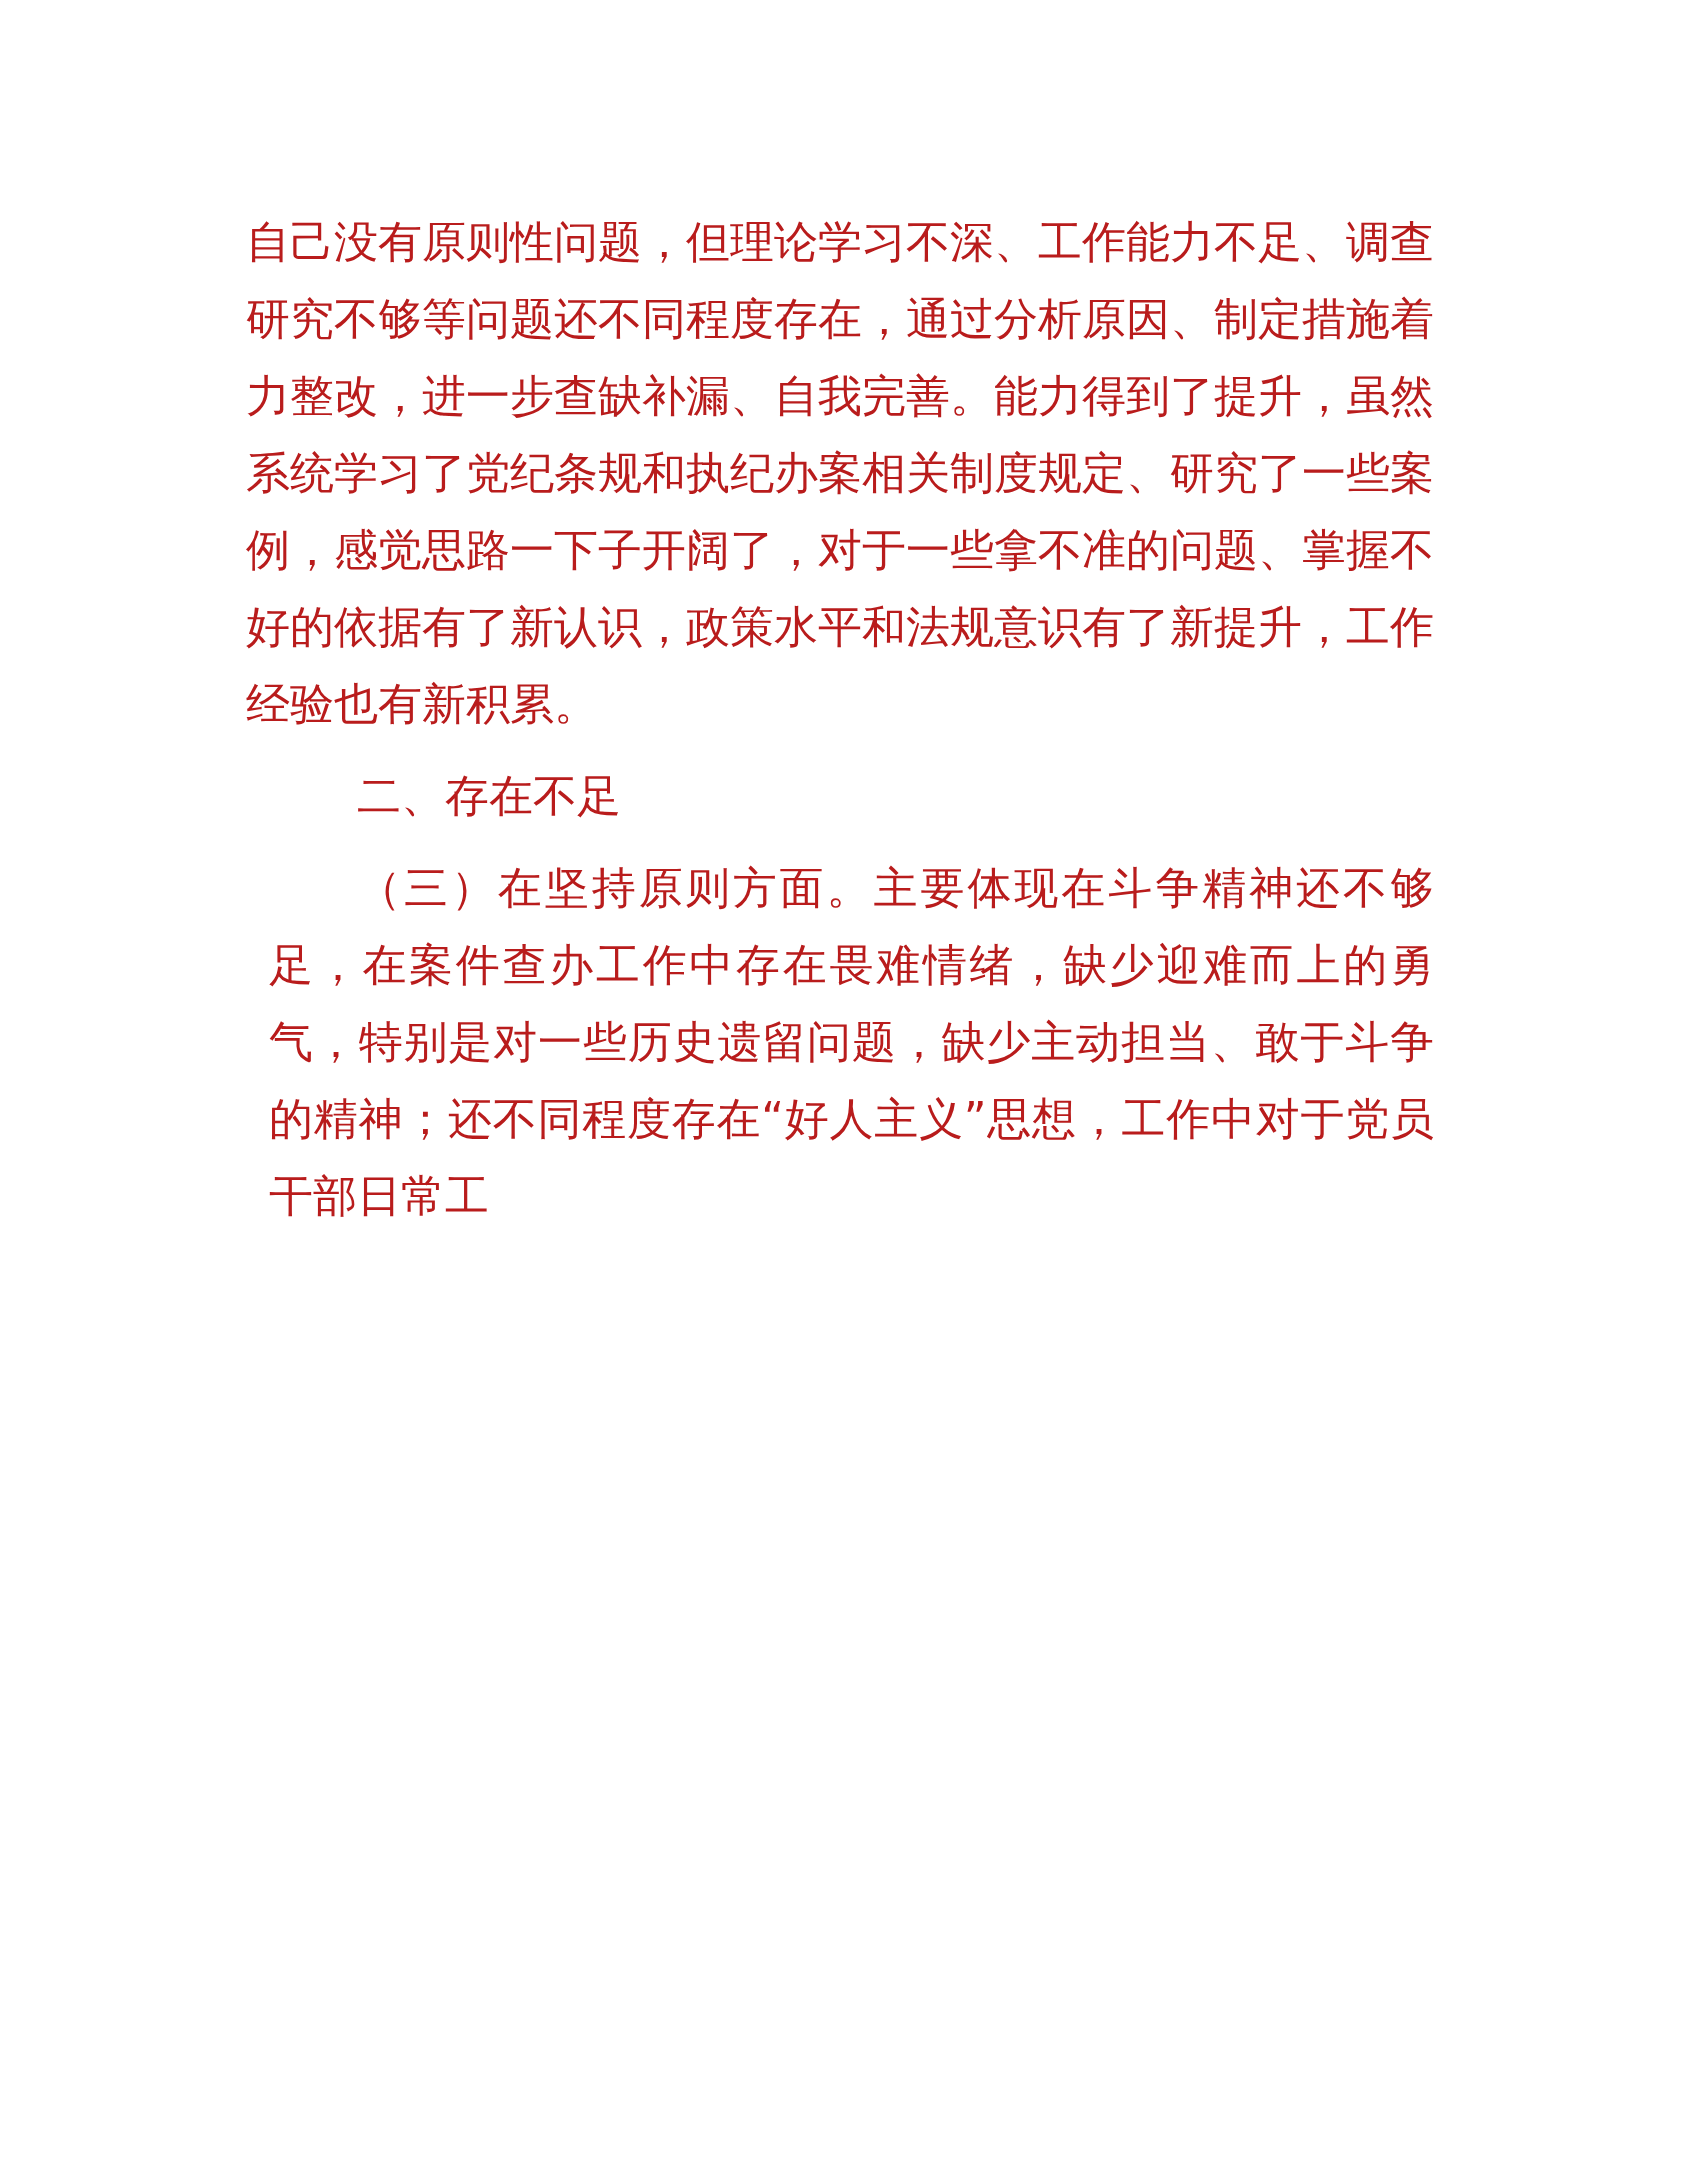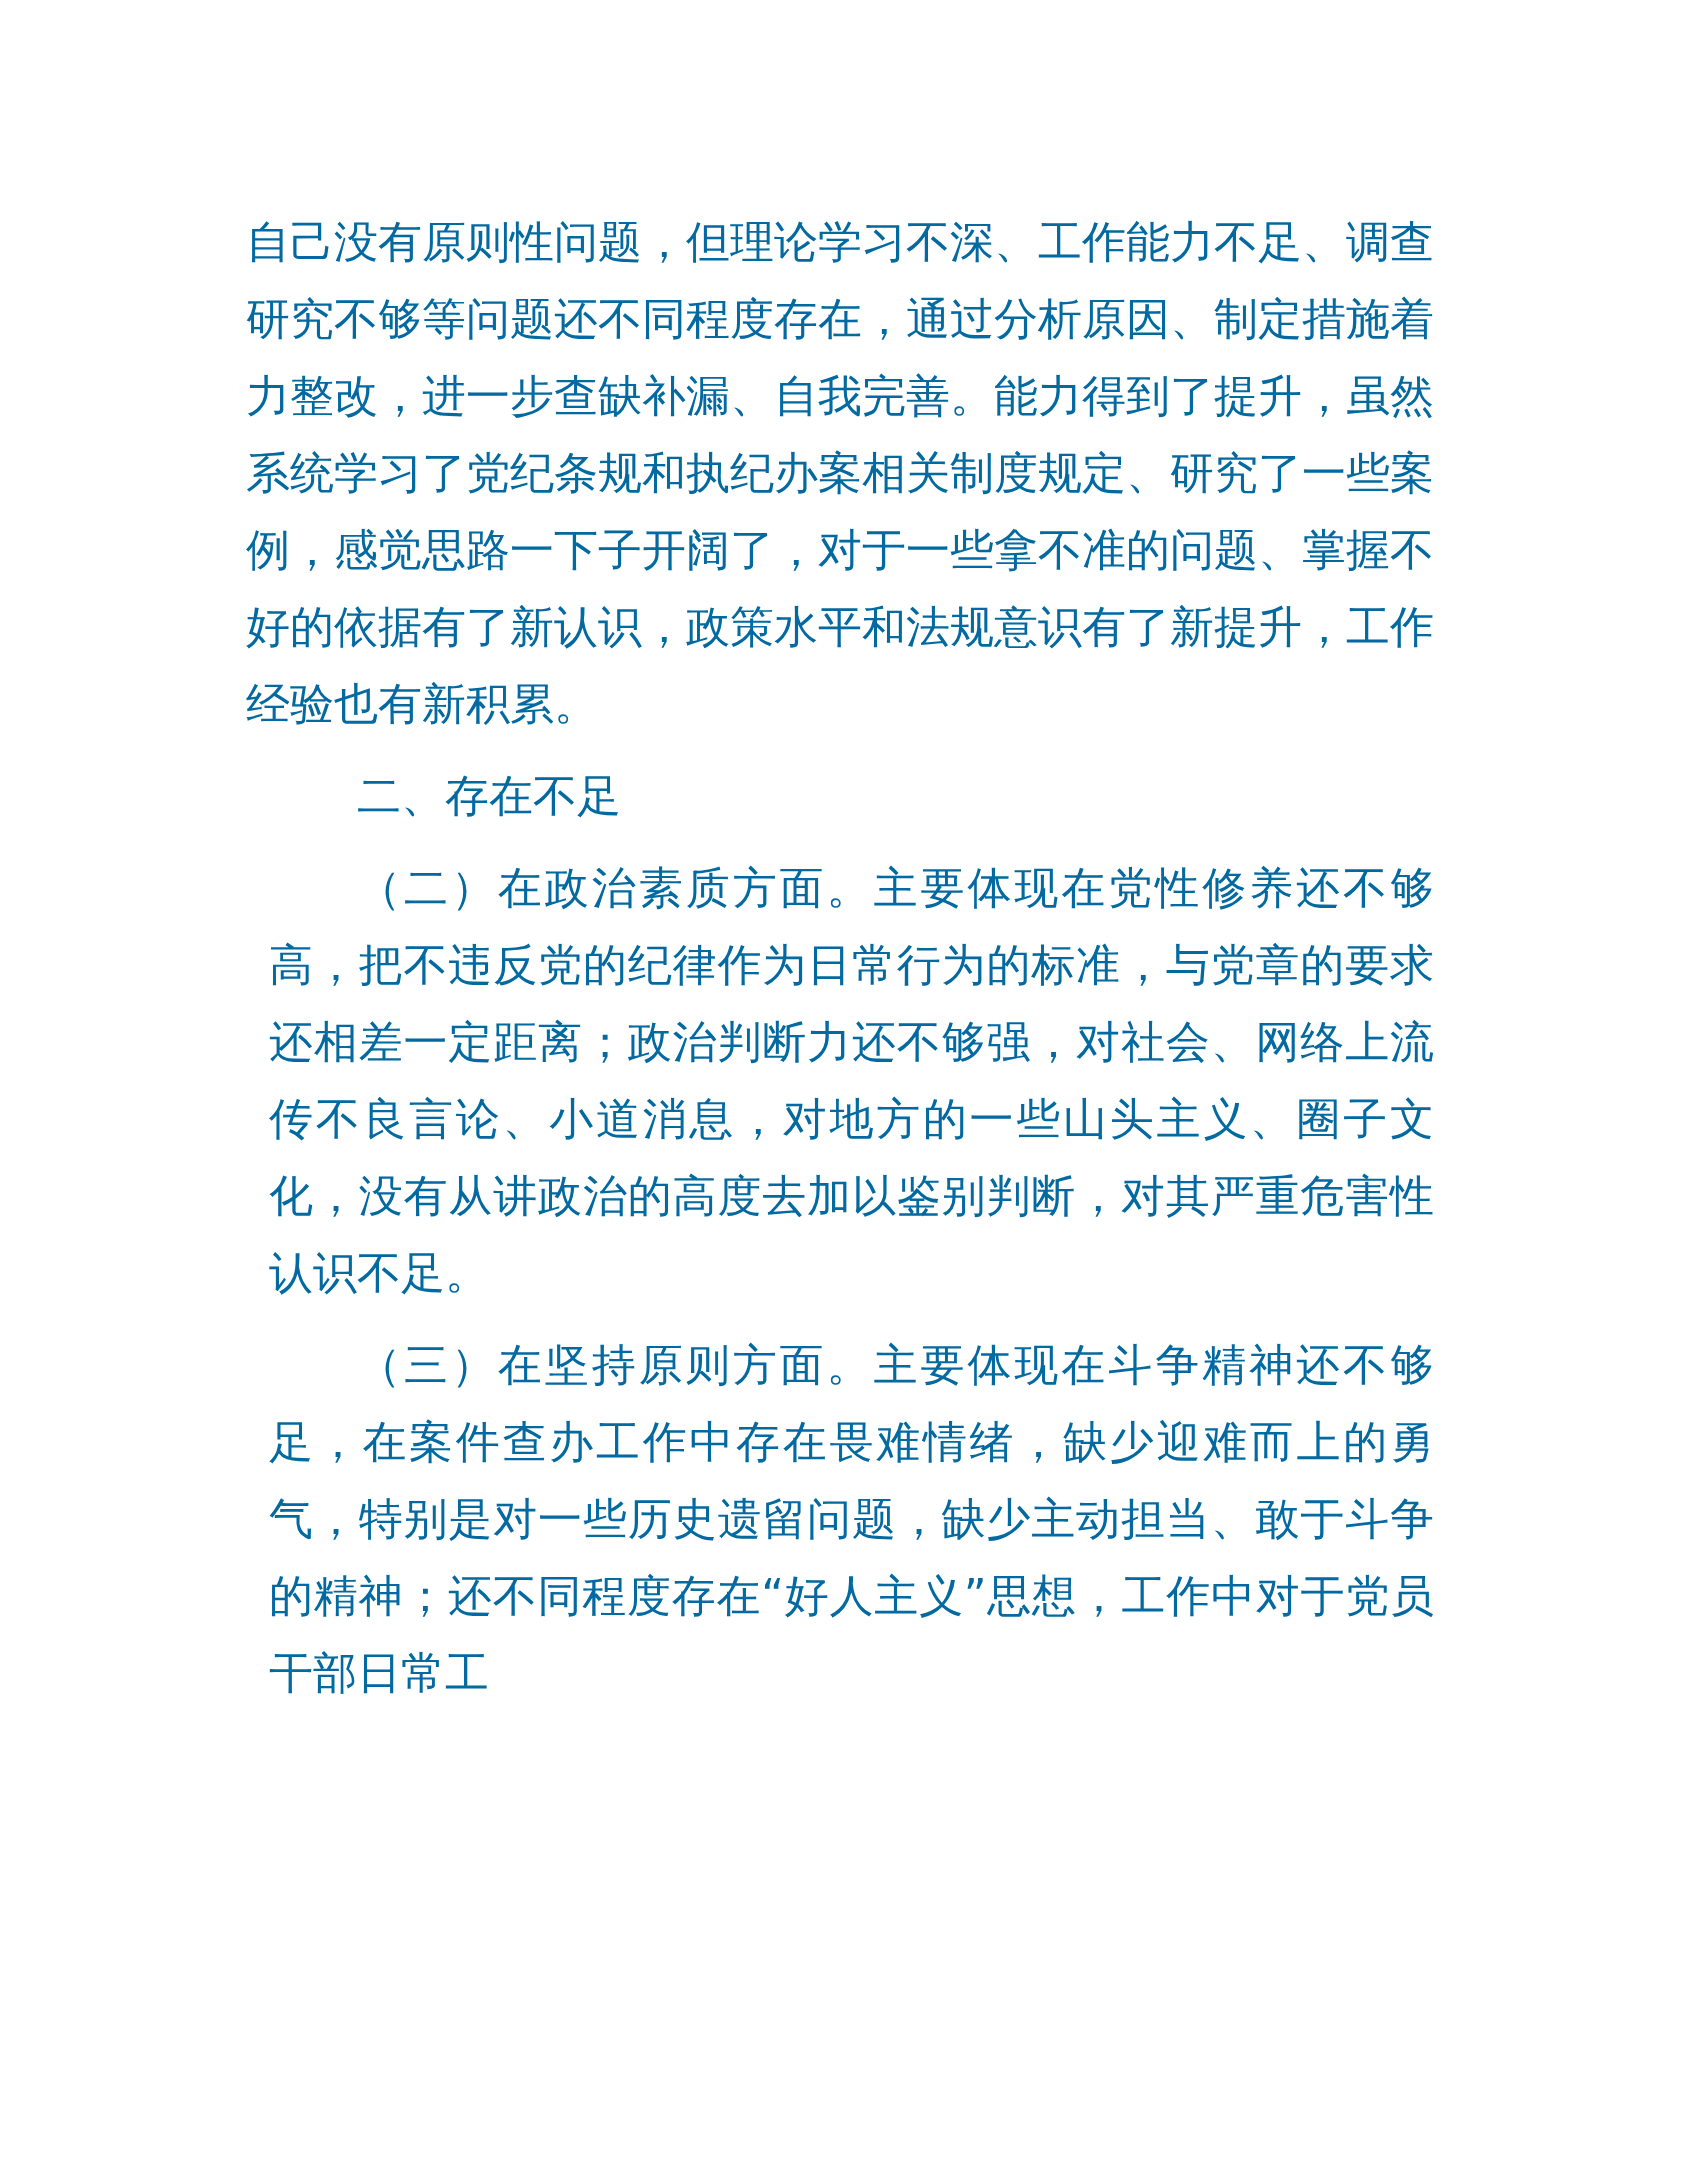--- a/index.html
+++ b/index.html
@@ -16,21 +16,21 @@
     .page {
       position: absolute;
       inset: 0;
       background: #ffffff;
     }
     .content {
       position: absolute;
       left: 246px;
       top: 203px;
       width: 1188px;
-      color: #0369a1;
+      color: #b91c1c;
       font-family: "DejaVu Sans", "Liberation Sans", sans-serif;
       font-size: 44px;
       line-height: 77px;
       text-align: justify;
       font-weight: 400;
     }
     .para {
       margin: 0 0 15px 0;
       padding: 0;
     }
@@ -48,17 +48,16 @@
       font-weight: 400; 
     }
   </style>
 </head>
 <body>
 
 <div class="page">
   <div class="content">
     <p class="para no-indent">自己没有原则性问题，但理论学习不深、工作能力不足、调查研究不够等问题还不同程度存在，通过分析原因、制定措施着力整改，进一步查缺补漏、自我完善。能力得到了提升，虽然系统学习了党纪条规和执纪办案相关制度规定、研究了一些案例，感觉思路一下子开阔了，对于一些拿不准的问题、掌握不好的依据有了新认识，政策水平和法规意识有了新提升，工作经验也有新积累。</p>
     <p class="para indent heading">二、存在不足</p>
-    <p class="para indent">（二）在政治素质方面。主要体现在党性修养还不够高，把不违反党的纪律作为日常行为的标准，与党章的要求还相差一定距离；政治判断力还不够强，对社会、网络上流传不良言论、小道消息，对地方的一些山头主义、圈子文化，没有从讲政治的高度去加以鉴别判断，对其严重危害性认识不足。</p>
     <p class="para indent">（三）在坚持原则方面。主要体现在斗争精神还不够足，在案件查办工作中存在畏难情绪，缺少迎难而上的勇气，特别是对一些历史遗留问题，缺少主动担当、敢于斗争的精神；还不同程度存在“好人主义”思想，工作中对于党员干部日常工</p>
   </div>
 </div>
 
 
 </body></html>

